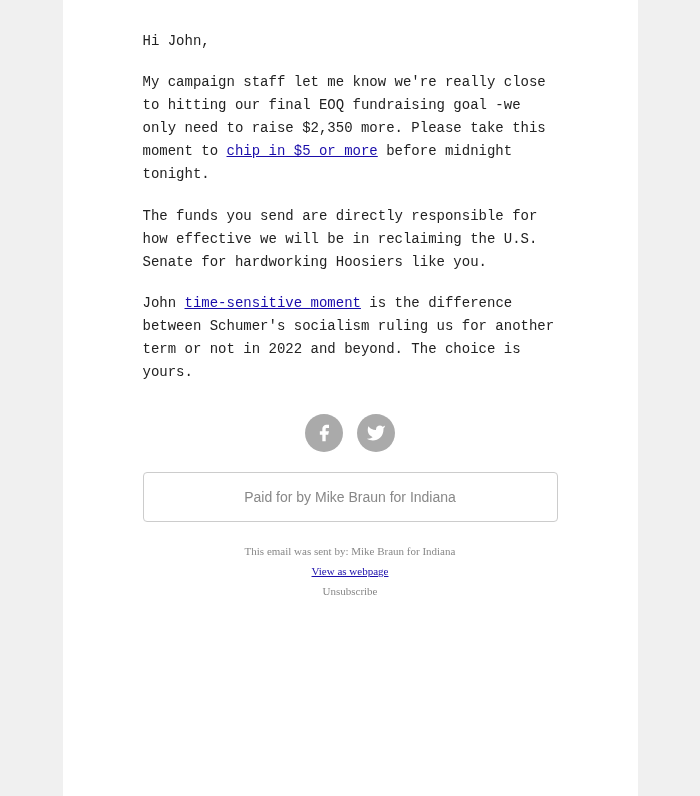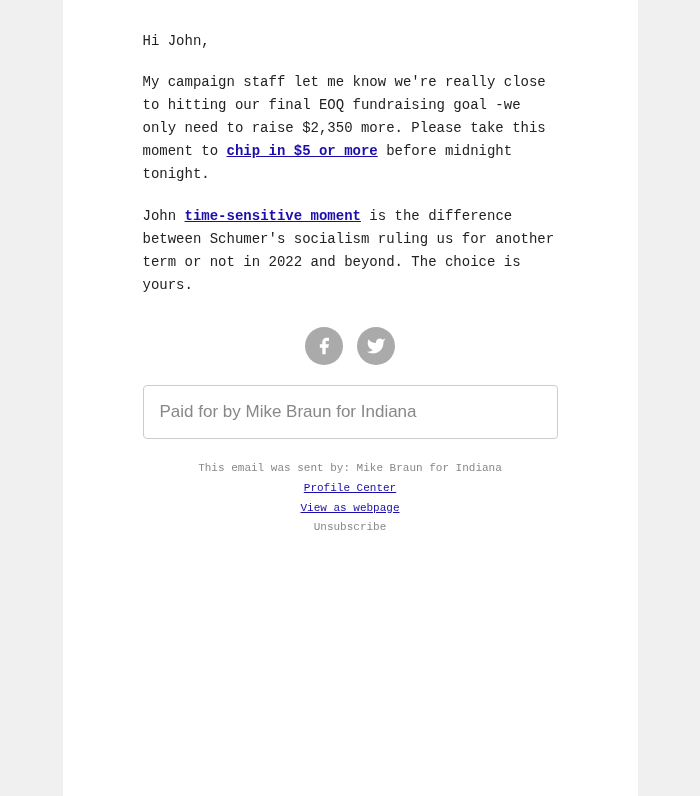--- a/index.html
+++ b/index.html
@@ -22,21 +22,21 @@
     .email-body {
       line-height: 1.6;
     }
     .paragraph {
       margin-bottom: 18px;
       line-height: 1.65;
     }
     a.email-link {
       color: #1a0dab;
       text-decoration: underline;
-      font-weight: bold;
+      font-weight: normal;
       margin-top: 16px;
     }
     .social-section {
       display: flex;
       justify-content: center;
       align-items: center;
       gap: 14px;
       margin: 30px 0 20px 0;
     }
     .social-icon {
@@ -47,30 +47,30 @@
       display: flex;
       align-items: center;
       justify-content: center;
       color: white;
       font-size: 18px;
       cursor: pointer;
     }
     .paid-for-box {
       border: 1px solid #ccc;
       border-radius: 4px;
-      text-align: left;
+      text-align: center;
       padding: 16px;
       color: #888;
       font-family: Arial, sans-serif;
-      font-size: 17px;
+      font-size: 14px;
       margin: 10px 0 20px 0;
     }
     .footer-section {
       text-align: center;
-      font-family: Liberation Mono, monospace;
+      font-family: Liberation Serif, serif;
       font-size: 11px;
       color: #888;
       line-height: 1.8;
     }
     .footer-section a {
       color: #1a0dab;
       text-decoration: underline;
     }
   </style>
 </head>
@@ -81,20 +81,23 @@
 
     <div class="paragraph">
       <span>Hi John,</span>
     </div>
 
 
     <div class="paragraph">
       <span>My campaign staff let me know we're really close to hitting our final EOQ fundraising goal -we only need to raise $2,350 more. Please take this moment to </span><a class="email-link" href="#">chip in $5 or more</a><span> before midnight tonight.</span>
     </div>
 
+    <div class="paragraph">
+      <span>The funds you send are directly responsible for how effective we will be in reclaiming the U.S. Senate for hardworking Hoosiers like you.</span>
+    </div>
 
     <div class="paragraph">
       <span>John </span><a class="email-link" href="#">time-sensitive moment</a><span> is the difference between Schumer's socialism ruling us for another term or not in 2022 and beyond. The choice is yours.</span>
     </div>
 
 
 
   </div>
 
   <div class="social-section">
@@ -110,21 +113,18 @@
     </div>
   </div>
 
   <div class="paid-for-box">
     <span>Paid for by Mike Braun for Indiana</span>
   </div>
 
   <div class="footer-section">
     <div>This email was sent by: Mike Braun for Indiana</div>
     <div>
-      <a href="#">Profile Center</a>
-    </div>
-    <div>
       <a href="#">View as webpage</a>
     </div>
     <div>Unsubscribe</div>
   </div>
 
 </div>
 
 </body></html>

